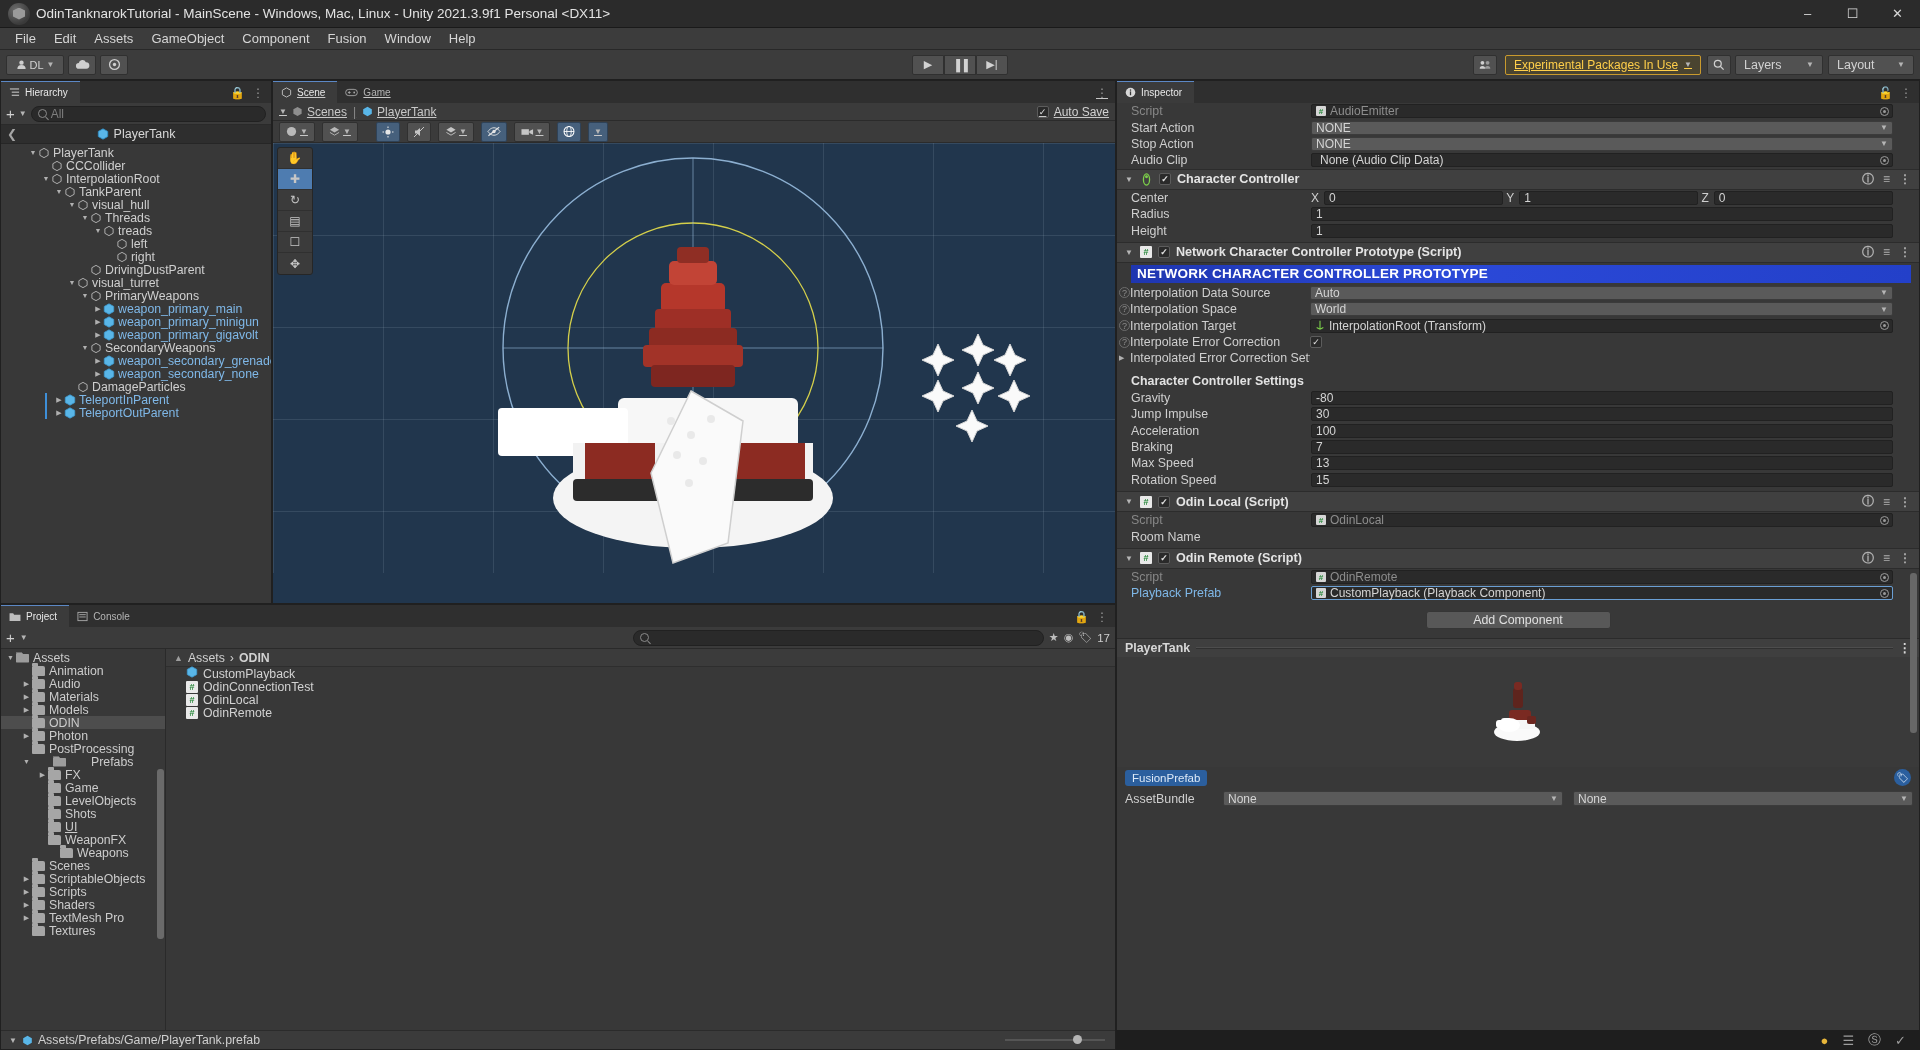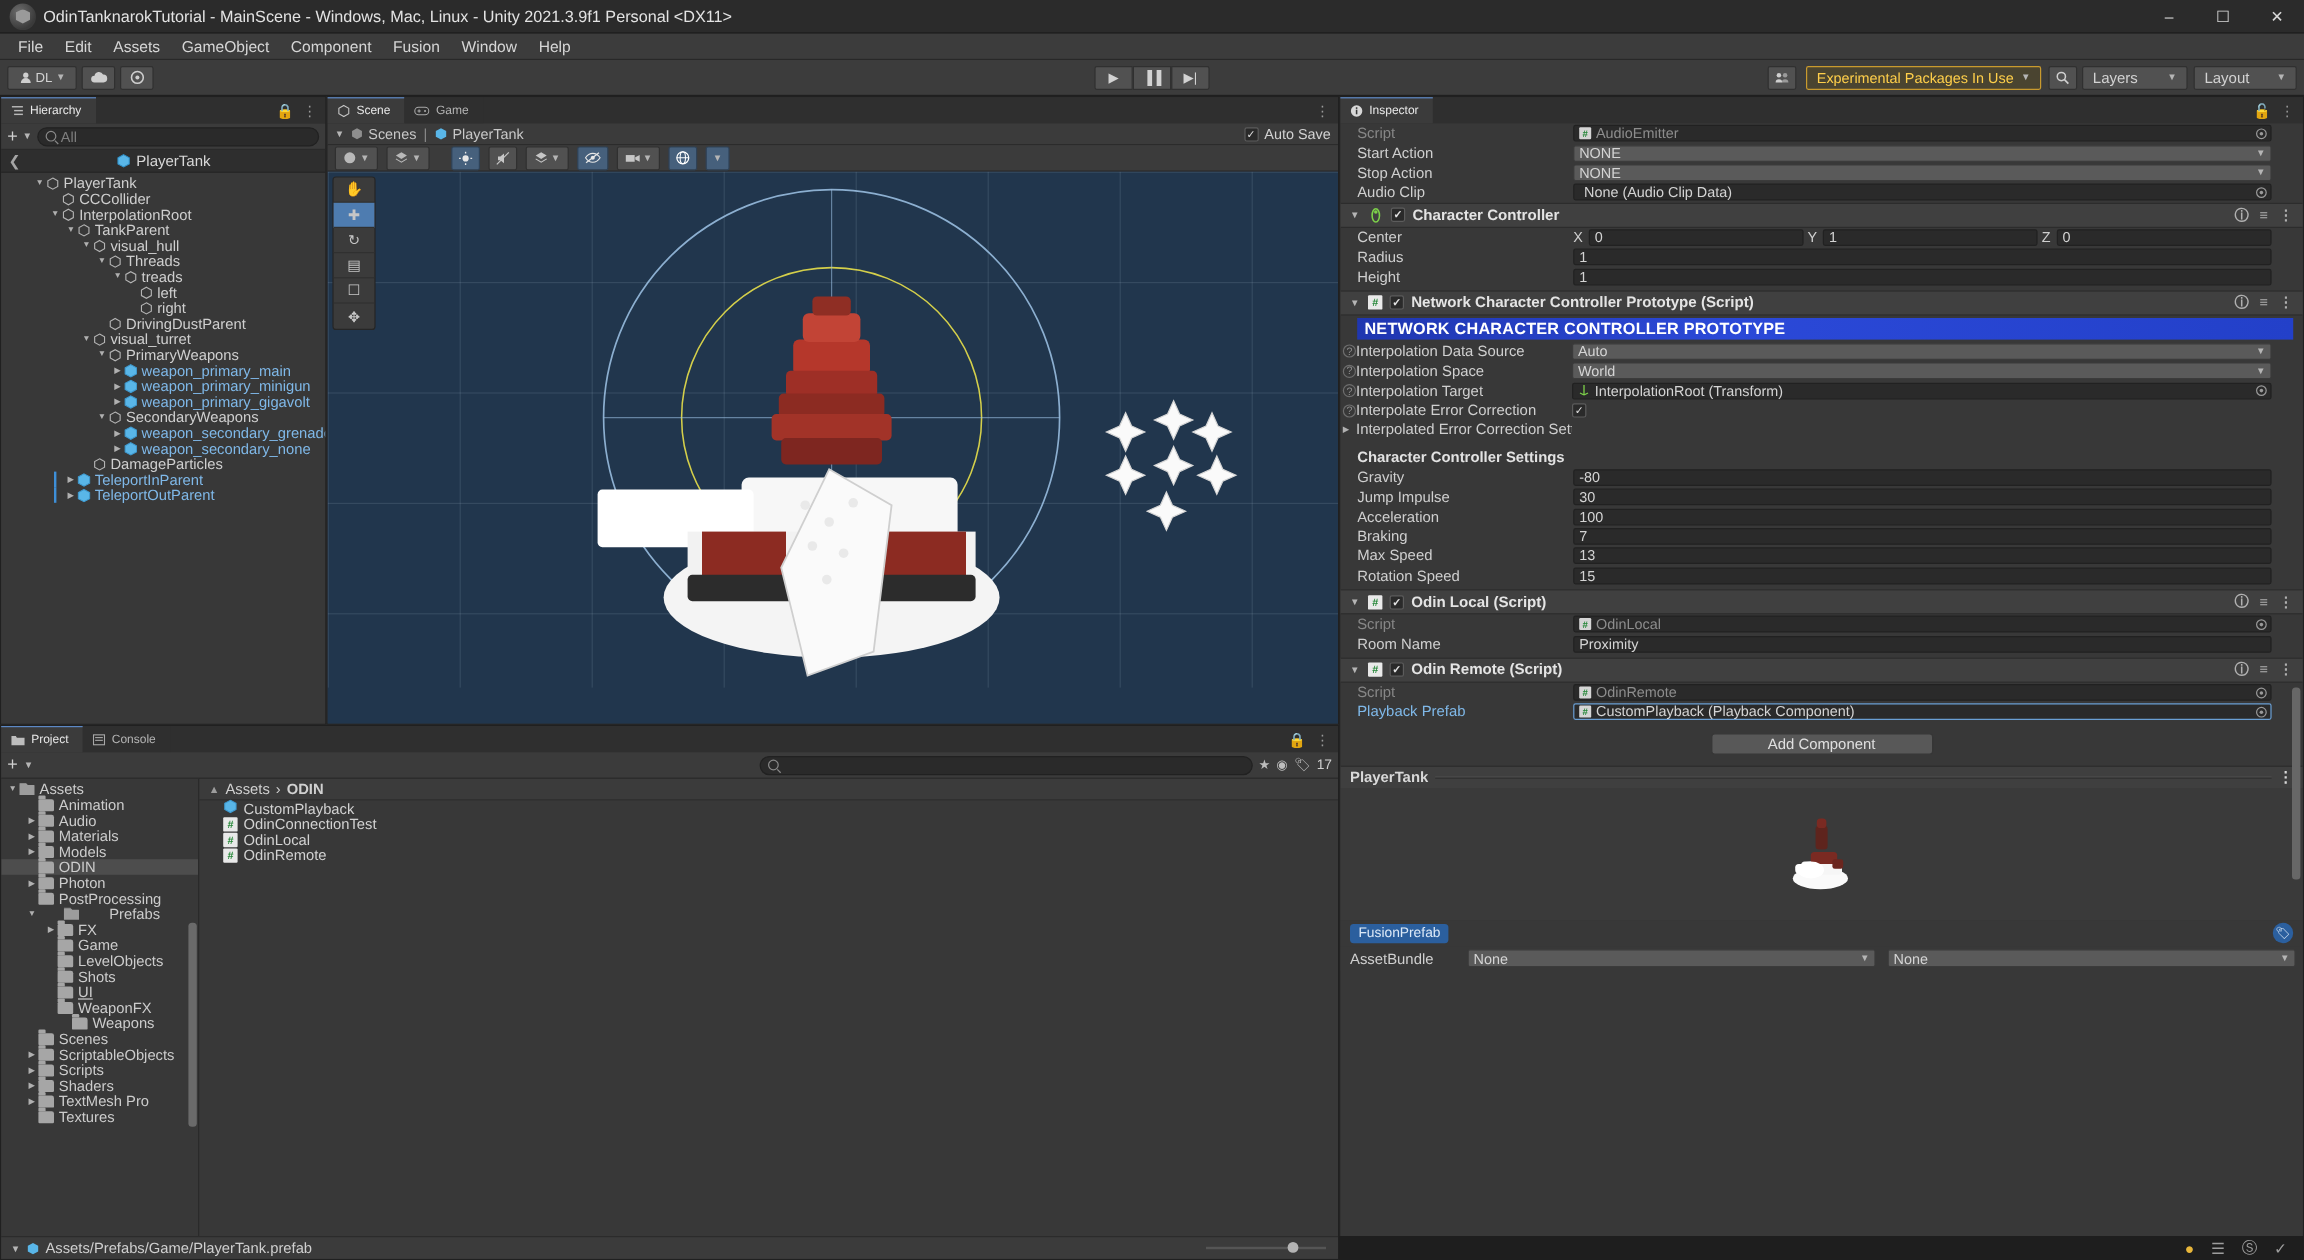--- a/index.html
+++ b/index.html
@@ -30,21 +30,21 @@
   .tbtn { height:20px; min-width:20px; background:#515151; border:1px solid #303030; border-radius:2px;
     display:flex; align-items:center; justify-content:center; color:#d2d2d2; font-size:11px;
     margin-right:4px; padding:0 5px; }
   .tbtn.pressed { background:#46607c; border-color:#2f4257; }
   #playgroup { position:absolute; left:50%; transform:translateX(-50%); display:flex; }
   #playgroup .tbtn { width:32px; margin:0; border-radius:0; }
   #playgroup .tbtn:first-child{ border-radius:2px 0 0 2px;}
   #playgroup .tbtn:last-child{ border-radius:0 2px 2px 0;}
   #toolbar-right { margin-left:auto; display:flex; align-items:center; }
   #exp-pkg { height:20px; border:1px solid #c99a2e; border-radius:2px; background:#4a4430;
-    color:#ffcf4a; font-size:12px; display:flex; align-items:center; padding:0 8px; margin-right:6px;}
+    color:#ffcf4a; font-size:12px; display:flex; align-items:center; padding:0 8px; margin-right:6px;text-decoration:underline;}
   .tdrop { height:20px; background:#515151; border:1px solid #303030; border-radius:2px;
     display:flex; align-items:center; padding:0 8px; font-size:12.5px; margin-right:5px; color:#d2d2d2;}
 
   
   #workspace { position:relative; width:1920px; height:970px; background:#242424; }
 
   
   .panel { position:absolute; background:#383838; border:1px solid #202020; display:flex; flex-direction:column; }
   .tabrow { height:22px; background:#2f2f2f; display:flex; align-items:flex-end; position:relative;}
   .tab { height:22px; padding:0 12px 0 8px; display:flex; align-items:center; gap:5px;
@@ -70,21 +70,21 @@
   .breadcrumbrow .backarrow{position:absolute; left:6px; color:#a5a5a5; font-size:12px;}
   .htree { flex:1; overflow:hidden; background:#383838; padding-top:2px; }
   .hrow { height:13px; display:flex; align-items:center; font-size:12.3px; color:#cfcfcf;
     white-space:nowrap; position:relative; }
   .hrow .tri { width:10px; font-size:7px; color:#b0b0b0; text-align:center; flex:0 0 10px;}
   .cube { width:12px; height:12px; margin-right:3px; flex:0 0 12px; }
   .hrow.prefab { color:#7fb8e8; }
   .selbar { position:absolute; left:44px; width:2px; top:0; bottom:0; background:#3e8fd8; }
 
   
-  #scene { left:272px; top:0; width:844px; height:524px; }
+  #scene { left:272px; top:0; width:844px; height:524px;text-decoration:underline; }
   #sceneTabs { height:22px; background:#2f2f2f; display:flex; align-items:flex-end; }
   #sceneToolRow1 { height:18px; background:#3b3b3b; display:flex; align-items:center;
     padding:0 6px; font-size:12px; border-bottom:1px solid #2b2b2b;}
   #sceneToolRow2 { height:22px; background:#3b3b3b; display:flex; align-items:center;
     padding:0 6px; gap:3px; border-bottom:1px solid #2b2b2b;}
   #sceneCanvas { flex:1; position:relative; background:#21364d; overflow:hidden; }
   .grid-v,.grid-h{position:absolute;background:rgba(160,180,200,0.16);}
   #gizmoStack { position:absolute; left:4px; top:4px; width:36px; background:#3b3b3b;
     border:1px solid #262626; border-radius:3px; display:flex; flex-direction:column; }
   #gizmoStack div { height:21px; display:flex; align-items:center; justify-content:center;
@@ -982,21 +982,20 @@
           <div class="irow">
             <span class="lbl dim">Script</span>
             <div class="ifield objref">
               <span class="cs-ico" style="width: 10px; height: 10px; font-size: 8px; background: rgb(213, 213, 213); color: rgb(35, 134, 54); border-radius: 1px; display: flex; align-items: center; justify-content: center; flex: 0 0 10px;">#</span>
               <span style="color: rgb(141, 141, 141);">OdinLocal</span>
               <span class="objdot"></span>
             </div>
           </div>
           <div class="irow">
             <span class="lbl">Room Name</span>
-            <div class="ifield">Proximity</div>
           </div>
         </div>
 
       <div class="comphdr" style="margin-top:3px">
         <span class="tri2">▼</span>
         <span class="cs-ico">#</span>
         <span class="chk on">✓</span>
         <span>Odin Remote (Script)</span>
         <span class="right">
           <span>ⓘ</span>

